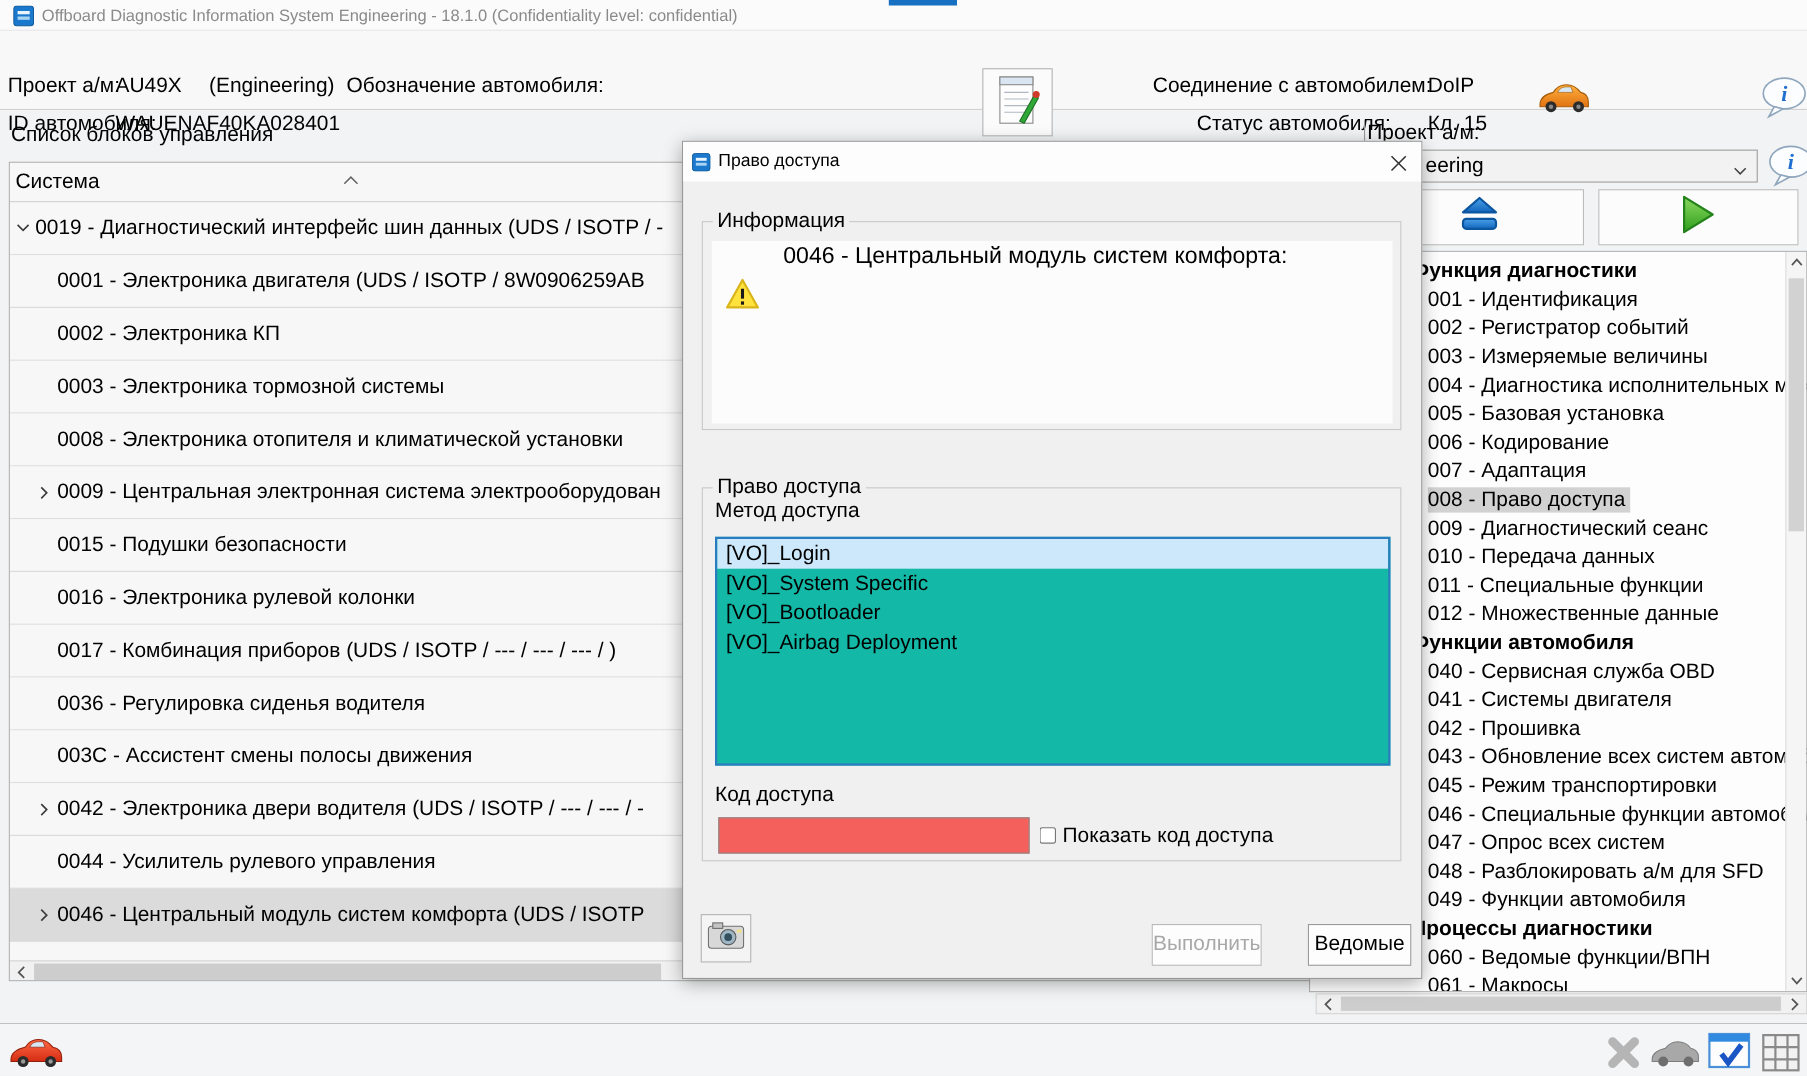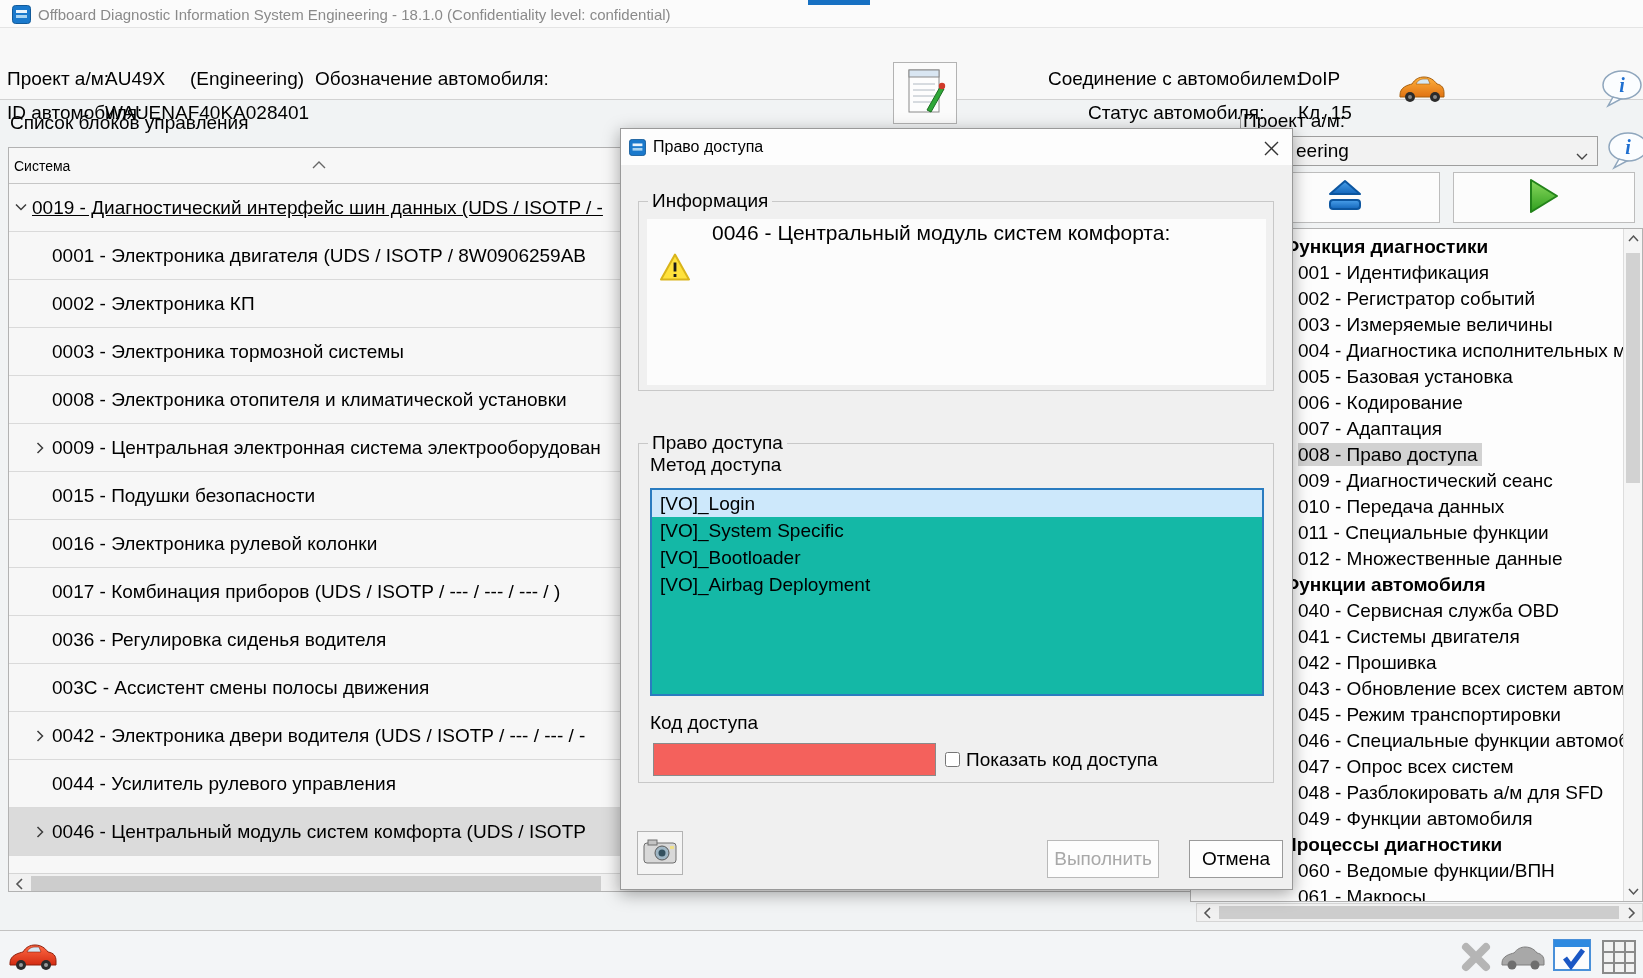--- a/index.html
+++ b/index.html
@@ -15,27 +15,27 @@
 
   
   #header { left:0; top:28px; width:1643px; height:72px; background:#f8f8f8; border-bottom:1px solid #d2d2d2; }
   .hlbl { font-size:19px; color:#000; white-space:nowrap; }
   #notepad-btn { left:893px; top:34px; width:64px; height:62px; border:1px solid #b3b3b3; background:#fbfbfb; display:flex; align-items:center; justify-content:center; }
 
   
   #lp-title { left:10px; top:112px; font-size:19px; color:#000; }
   #left-panel { left:8px; top:147px; width:1228px; height:745px; background:#f7f7f7; border:1px solid #b2b2b2; overflow:hidden; }
   #lp-header { position:absolute; left:0; top:0; width:1226px; height:36px; border-bottom:1px solid #c6c6c6; }
-  #lp-col-label { position:absolute; left:5px; top:0; line-height:36px; font-size:14px; }
+  #lp-col-label { position:absolute; left:5px; top:0; line-height:36px; font-size:19px; }
   #lp-sort { position:absolute; left:303px; top:7px; }
   #lp-rows { position:absolute; left:0; top:36px; width:1226px; }
   .lrow { position:relative; height:48px; border-bottom:1px solid #dadada; background:#f7f7f7; }
   .lrow.sel { background:#dbdbdb; }
   .lrow-t { position:absolute; top:0; line-height:47px; font-size:19px; white-space:nowrap; }
-  .lrow-t.ind0 { left:23px;text-decoration:underline; } .lrow-t.ind1 { left:43px; }
+  .lrow-t.ind0 { left:23px; } .lrow-t.ind1 { left:43px; }
   .tchev { position:absolute; top:19px; }
   #lp-hscroll { position:absolute; left:0; top:725px; width:1226px; height:20px; background:#f1f1f1; border-top:1px solid #d5d5d5; }
   #lp-hthumb { position:absolute; left:22px; top:2px; width:570px; height:15px; background:#cdcdcd; }
   .scroll-arrow { position:absolute; display:flex; align-items:center; justify-content:center; }
 
   
   #panel-divider { left:1240px; top:110px; width:1px; height:21px; background:#9a9a9a; }
 
   
   #rp-project-label { left:1243px; top:110px; font-size:19px; }
@@ -73,21 +73,21 @@
   #method-label { position:absolute; left:11px; top:10px; font-size:19px; }
   #method-list { position:absolute; left:11px; top:44px; width:614px; height:208px; background:#14b8a6; border:2px solid #2a7cc0; overflow:hidden; }
   .mrow { line-height:27px; font-size:19px; padding-left:8px; white-space:nowrap; }
   .mrow.sel { background:#cde8fb; }
   #code-label { position:absolute; left:11px; top:268px; font-size:19px; }
   #code-input { position:absolute; left:14px; top:299px; width:283px; height:33px; background:#f4615c; border:1px solid #8a8a8a; font-size:19px; padding:0 6px; }
   #show-code-box { position:absolute; left:306px; top:308px; width:15px; height:15px; }
   #show-code-label { position:absolute; left:327px; top:305px; font-size:19px; }
   #camera-btn { position:absolute; left:16px; top:702px; width:46px; height:44px; background:#f4f4f4; border:1px solid #b3b3b3; display:flex; align-items:center; justify-content:center; }
   .dlg-btn { position:absolute; height:38px; background:#fdfdfd; border:1px solid #b9b9b9; font-size:19px; text-align:center; line-height:36px; }
-  #execute-btn { left:426px; top:711px; width:112px; color:#a8a8a8; }
+  #execute-btn { left:426px; top:711px; width:100px; color:#a8a8a8; }
   #cancel-btn { left:568px; top:711px; width:94px; color:#000; border-color:#9a9a9a; }
 </style>
 </head>
 <body>
 
 <div id="screen">
 
   <div class="abs" id="titlebar">
     <span class="abs" style="left:12px; top:5px;">
       <svg width="19" height="19" viewBox="0 0 19 19">
@@ -422,16 +422,16 @@
         <svg width="34" height="27" viewBox="0 0 34 27">
           <rect x="1" y="5" width="32" height="20" rx="3" fill="#d8d8d8" stroke="#6f6f6f"></rect>
           <rect x="5" y="2" width="9" height="5" fill="#c4c4c4" stroke="#6f6f6f"></rect>
           <circle cx="19" cy="15" r="7" fill="#9fb6c4" stroke="#5a5a5a"></circle>
           <circle cx="19" cy="15" r="3.5" fill="#33505e"></circle>
           <rect x="27" y="8" width="4" height="3" fill="#efe08a"></rect>
         </svg>
       </span>
     </div>
     <div class="dlg-btn" id="execute-btn">Выполнить</div>
-    <div class="dlg-btn" id="cancel-btn">Отмена</div>
+    <div class="dlg-btn" id="cancel-btn">Ведомые</div>
   </div>
 
 </div>
 
 </body></html>

